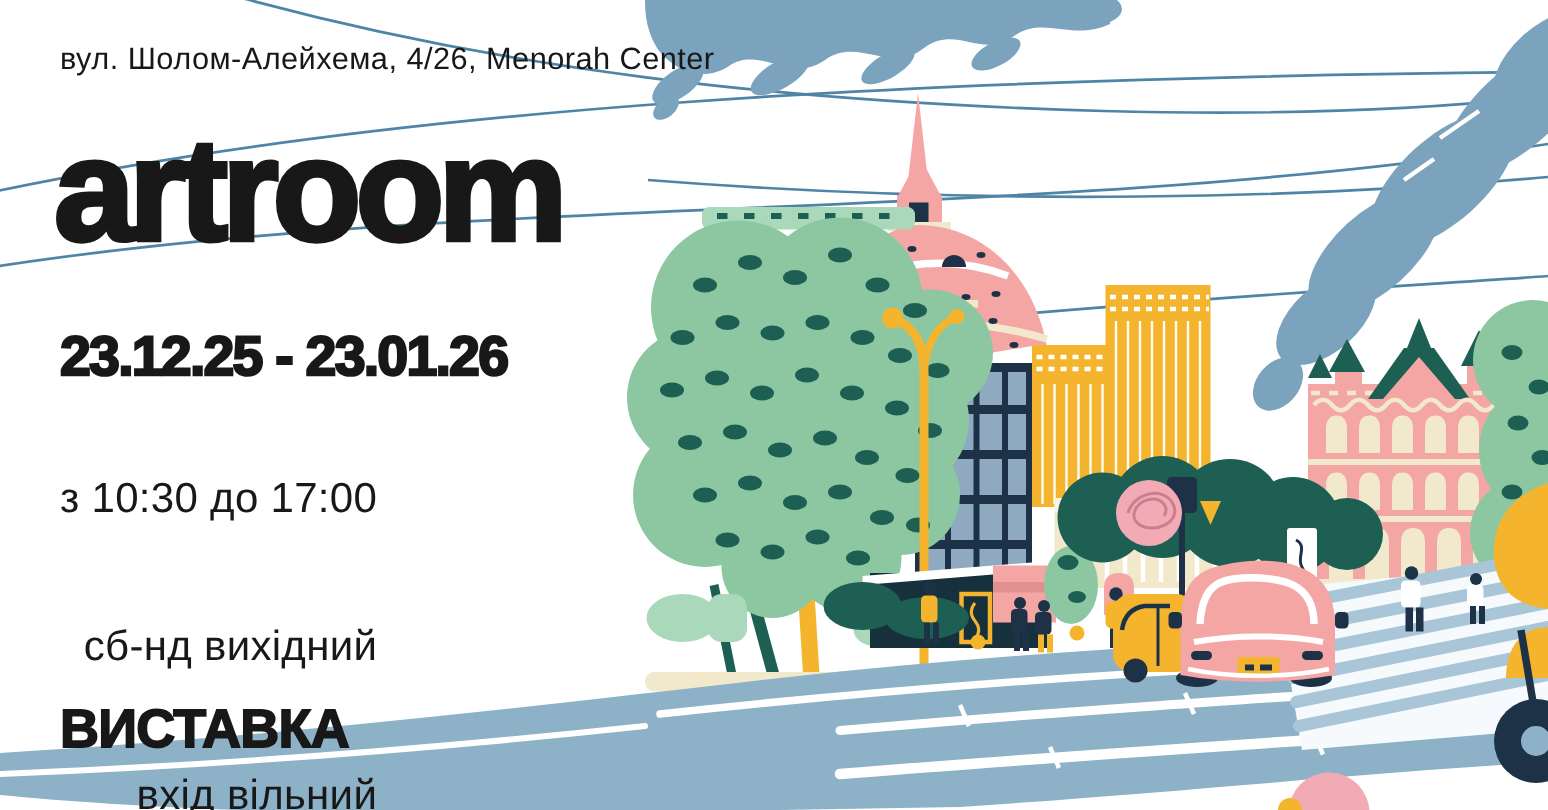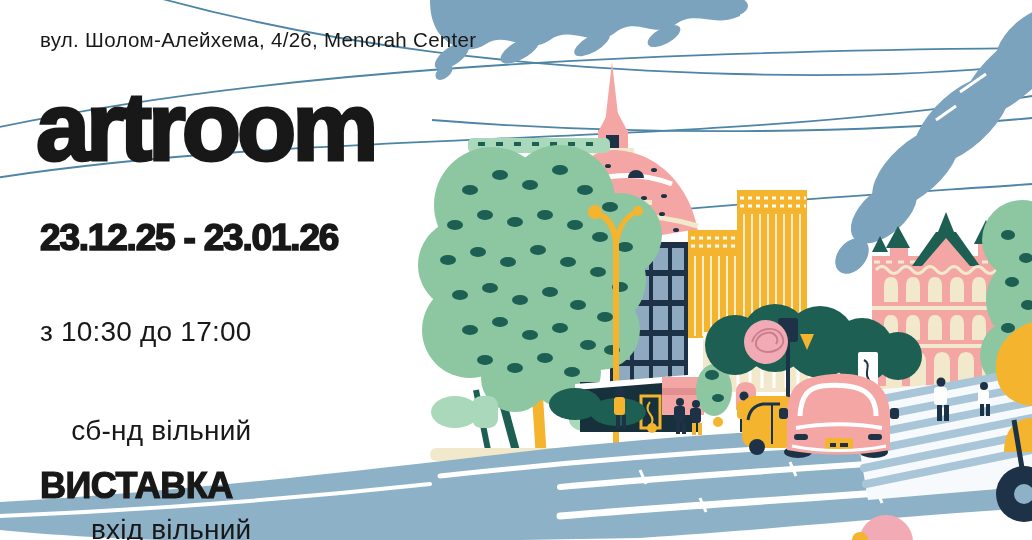--- a/index.html
+++ b/index.html
@@ -413,21 +413,21 @@
     <circle class="f-lpink" cx="886" cy="542" r="27"></circle>
     <circle class="f-yel" cx="860" cy="540" r="8"></circle>
   </g>
 </svg>
 
   <div class="txt address">вул. Шолом-Алейхема, 4/26, Menorah Center</div>
   <h1 class="txt brand">artroom</h1>
   <div class="txt dates">23.12.25 - 23.01.26</div>
   <div class="txt schedule">
     <div>з 10:30 до 17:00</div>
-    <div>сб-нд вільний</div>
+    <div>сб-нд вихідний</div>
     <div>вхід вільний</div>
   </div>
   <div class="txt exhibit">
     <div>ВИСТАВКА</div>
     
     
   </div>
 </div>
 
 </body></html>

